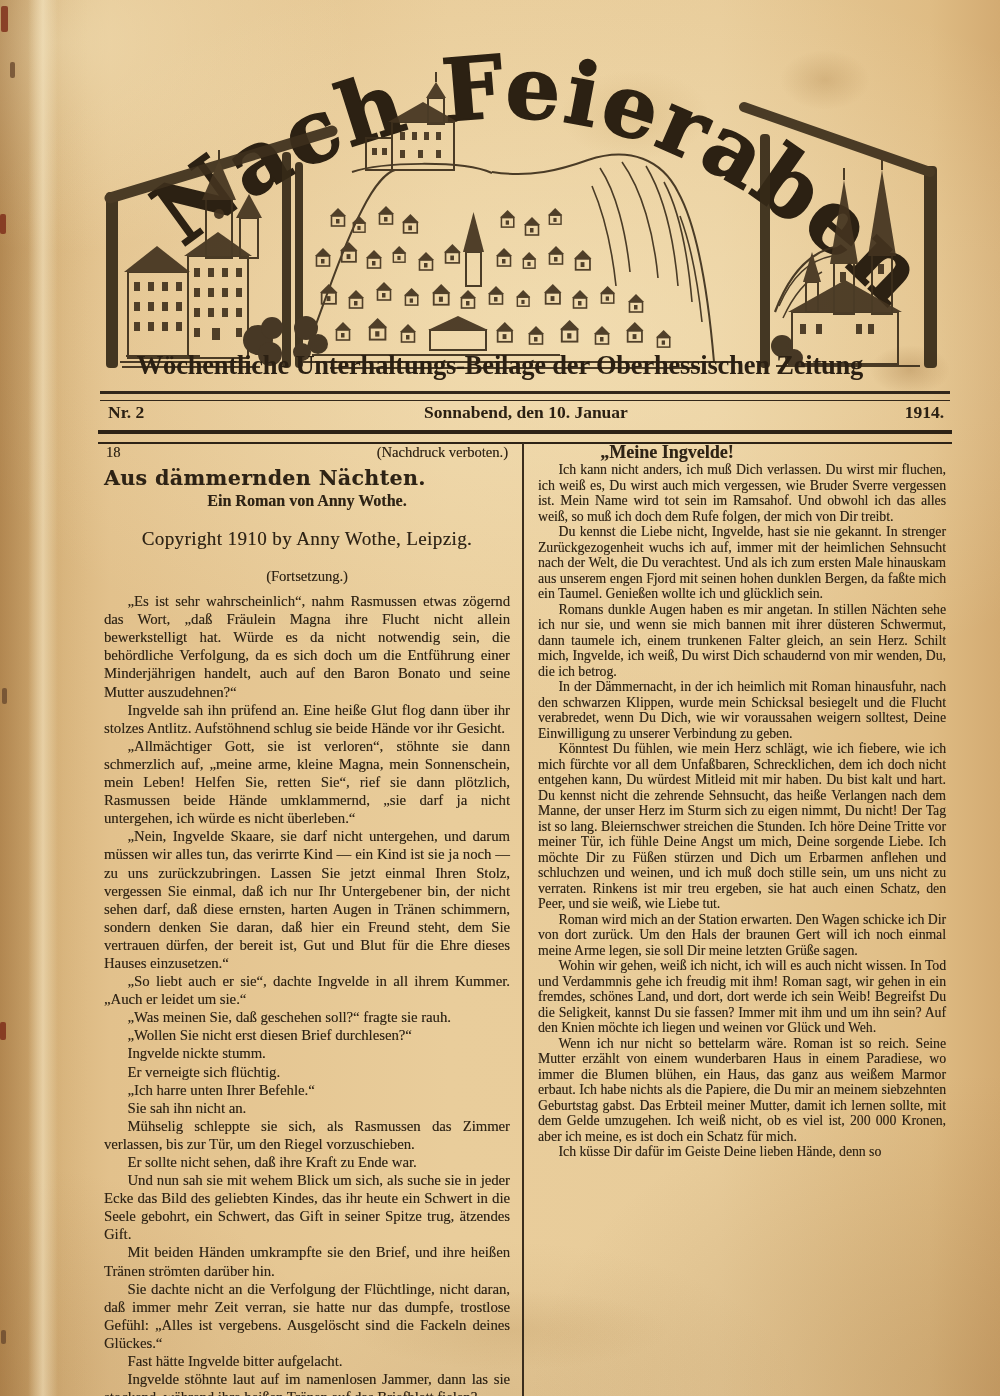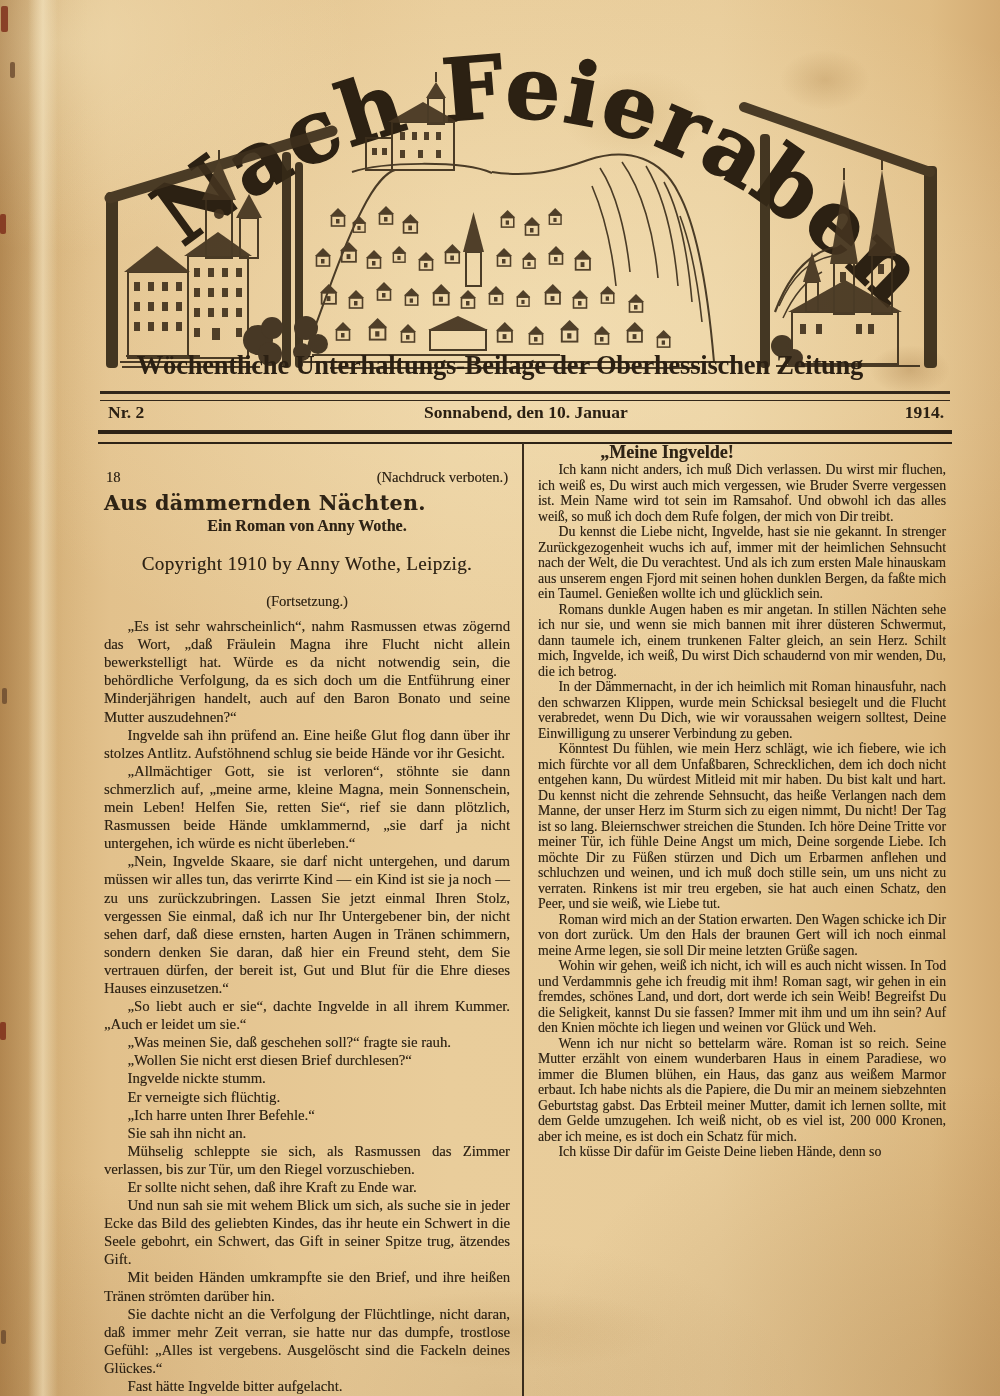--- a/index.html
+++ b/index.html
@@ -36,21 +36,21 @@
     border-top:4.5px solid #2e2316;border-bottom:2.4px solid #2e2316;}
 
   .columns{position:absolute;top:443px;left:104px;width:844px;display:flex;
     text-shadow:0.25px 0.25px 0.3px rgba(46,35,21,.45);}
   .col-left{width:406px;font-size:14.7px;line-height:18.1px;text-align:justify;}
   .col-right{width:408px;margin-left:12px;padding-left:14px;border-left:2px solid #3a2d1d;
     font-size:13.7px;line-height:15.5px;text-align:justify;}
   .col-left p,.col-right p{margin:0;}
   .col-left p{text-indent:1.6em;}
   .col-right p{text-indent:1.5em;}
-  .col-head{display:flex;justify-content:space-between;font-size:14.5px;line-height:19px;padding:0 2px;margin-top:25px;}
+  .col-head{display:flex;justify-content:space-between;font-size:14.5px;line-height:19px;padding:0 2px;}
   .article-title{font-family:"DejaVu Serif",serif;font-size:20.5px;font-weight:bold;
     text-align:left;margin:7px 0 3px;letter-spacing:.4px;}
   .byline{font-weight:bold;text-align:center;font-size:16px;line-height:21px;margin:1px 0;}
   .copyright{text-align:center;font-size:19px;line-height:20px;letter-spacing:.4px;margin:18px 0;}
   .continuation{text-align:center;font-size:14.5px;line-height:19px;margin:1px 0 6px;}
   .letter-heading{font-weight:bold;text-align:center;font-size:18px;line-height:19px;padding-right:150px;}
 </style>
 </head>
 <body>
 

